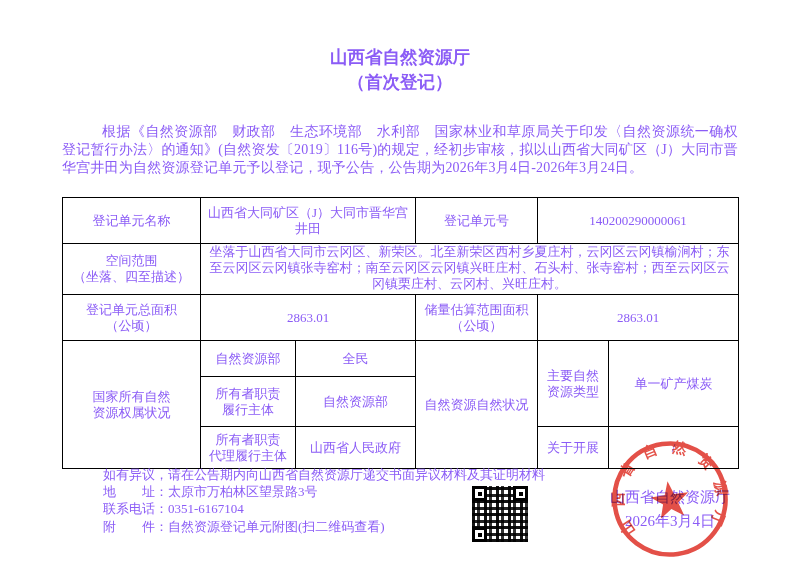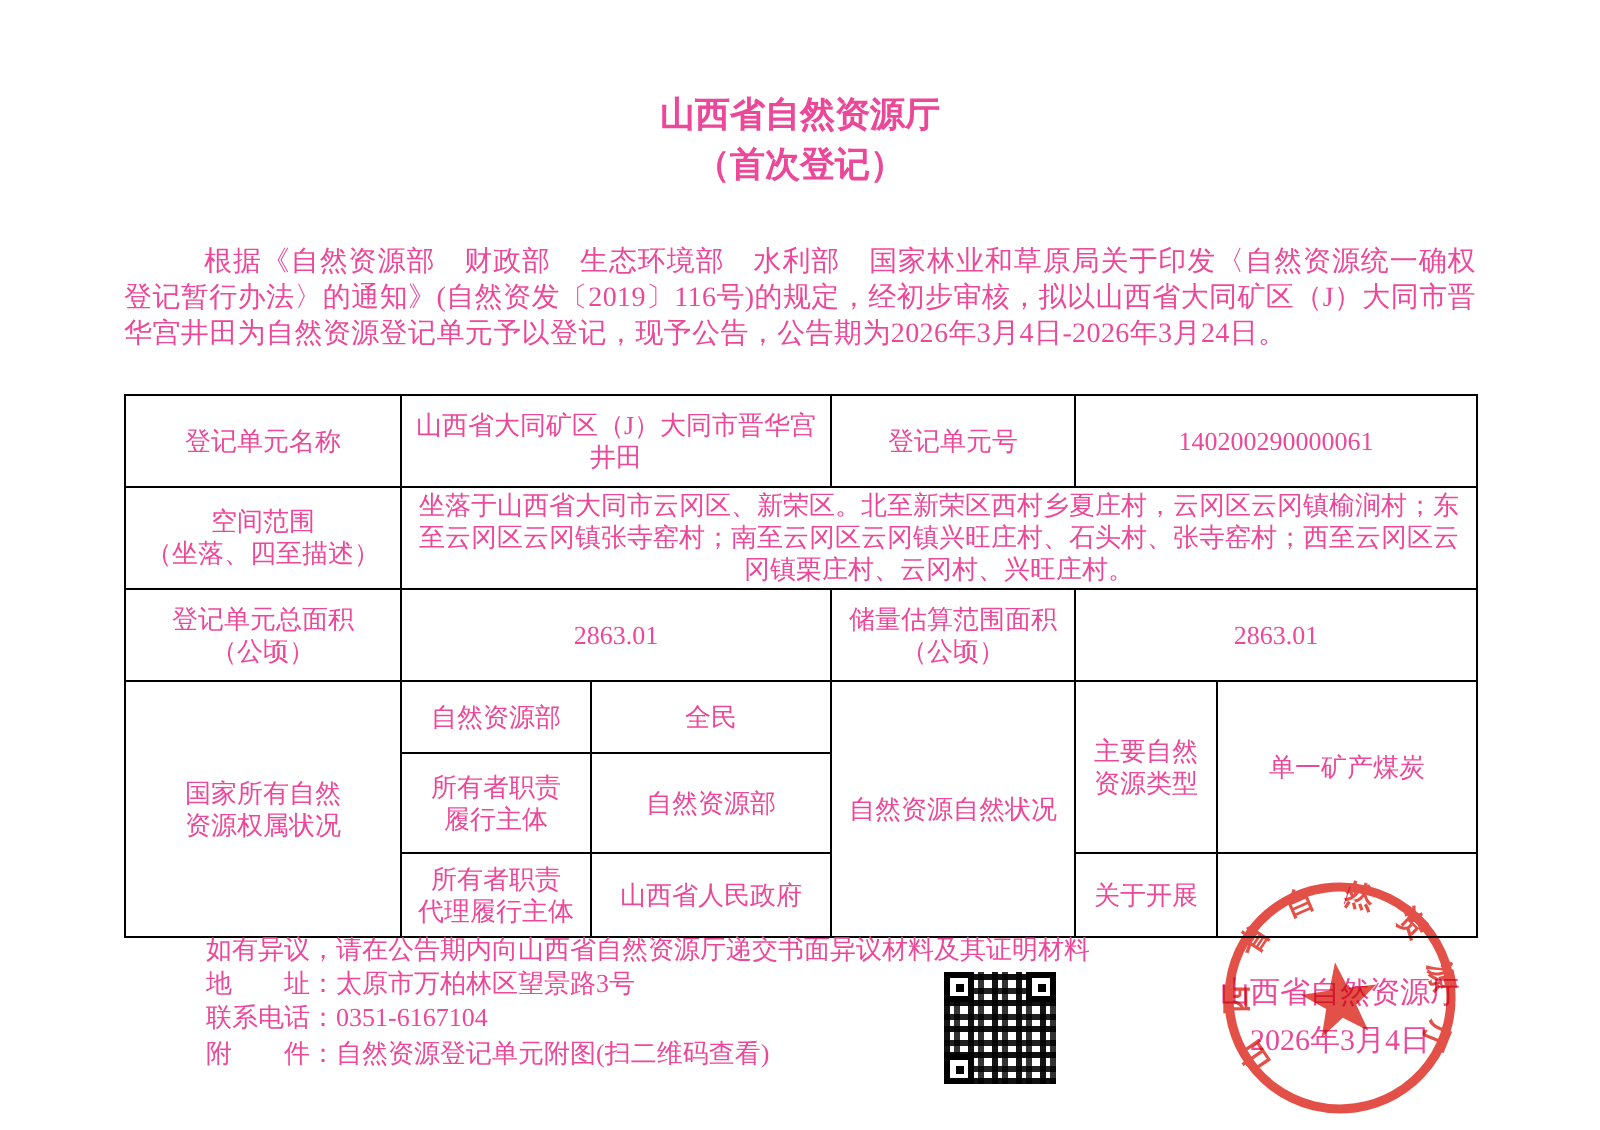--- a/index.html
+++ b/index.html
@@ -1,36 +1,36 @@
 <!DOCTYPE html>
 <html><head>
 <meta charset="utf-8">
 <style>
   * { margin:0; padding:0; box-sizing:border-box; }
   html,body { background:#ffffff; }
   .page {
     position:relative; width:800px; height:565px; background:#ffffff;
-    font-family:"Liberation Serif","DejaVu Serif",serif; color:#ec4899;
+    font-family:"Liberation Serif","DejaVu Serif",serif; color:#8b5cf6;
     overflow:hidden;
   }
   
   .header { position:absolute; top:45px; left:0; width:800px; text-align:center;
             font-weight:bold; font-size:17.5px; line-height:25px; }
   
   .para { position:absolute; top:123px; left:62px; width:676px;
           font-size:14px; line-height:17.8px; text-align:justify;
           text-justify:inter-ideograph; text-indent:40px; letter-spacing:.2px; }
   
   table.doc { position:absolute; top:197px; left:62px; width:676px;
               border-collapse:collapse; table-layout:fixed;
               font-size:13px; }
   table.doc td { border:1px solid #000; text-align:center; vertical-align:middle;
                  padding:1px 3px; line-height:16px; }
   td.pre { white-space:pre-line; }
-  td.left { text-align:justify; text-justify:inter-ideograph; line-height:15.6px; padding:2px 5px; }
+  td.left { text-align:justify; text-justify:inter-ideograph; line-height:15.6px; padding:2px 5px;font-family:Liberation Mono, monospace; }
   tr.r1{height:46px;} tr.r2{height:48px;} tr.r3{height:46px;margin-left:18px;}
   tr.r4{height:36px;} tr.r5{height:50px;} tr.r6{height:42px;}
   
   .footer { position:absolute; top:466px; left:103px; font-size:13px; line-height:17.2px; }
   .footer .row span { display:inline; }
   
   .qr { position:absolute; left:472px; top:486px; width:56px; height:56px;
         background:
          repeating-linear-gradient(90deg, rgba(0,0,0,.92) 0 3px, rgba(255,255,255,0) 3px 5px, rgba(0,0,0,.8) 5px 8px, rgba(255,255,255,0) 8px 12px),
          repeating-linear-gradient(0deg, #111 0 3px, #fff 3px 6px, #222 6px 9px, #fff 9px 13px);

